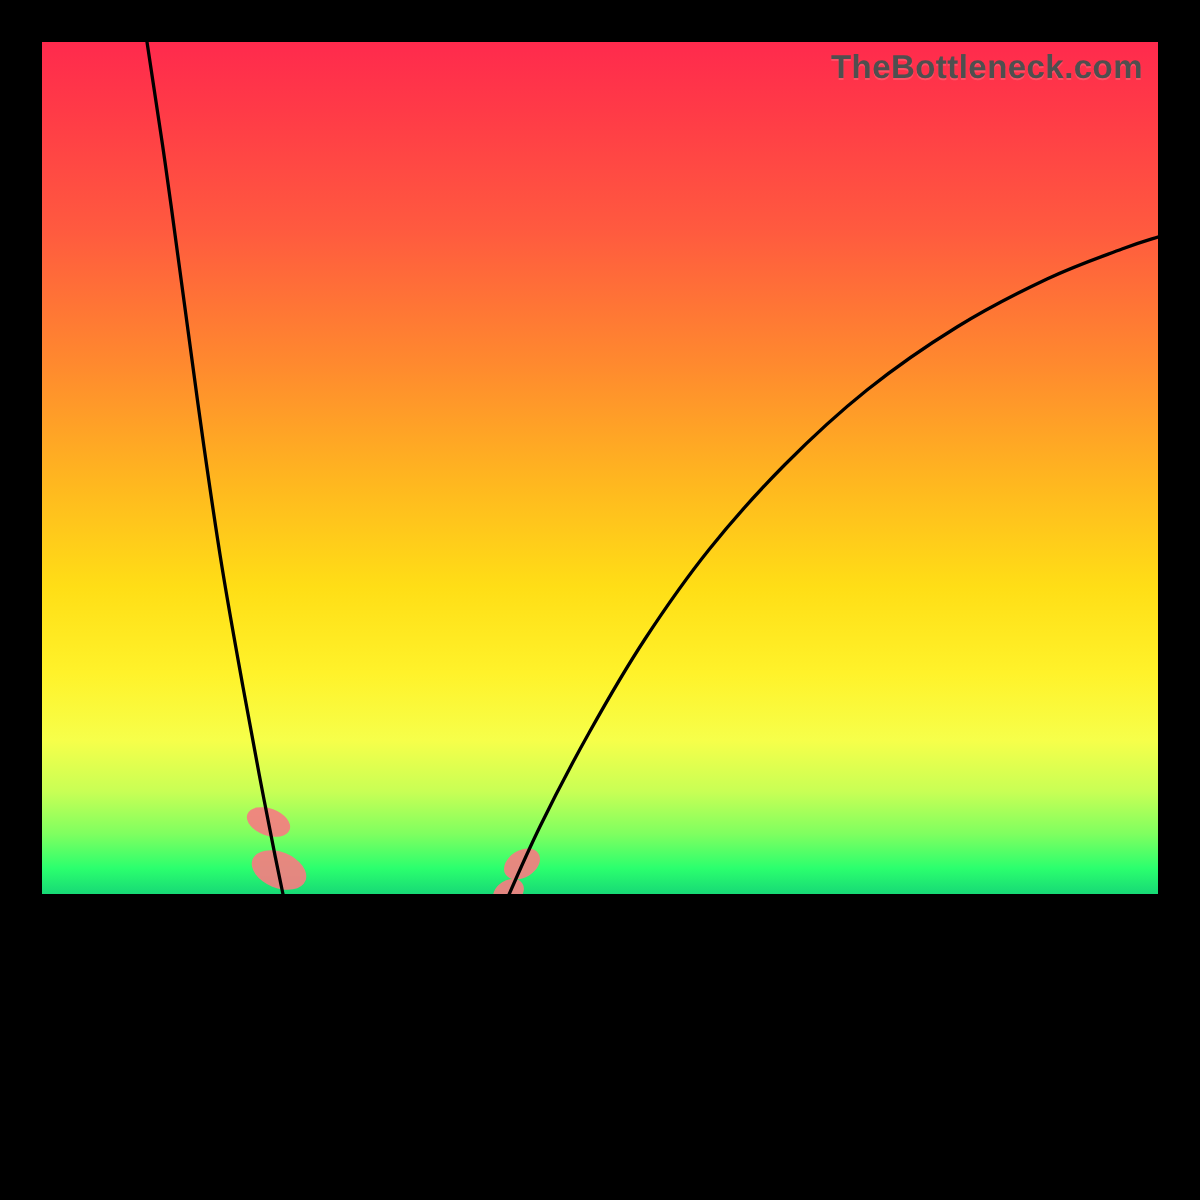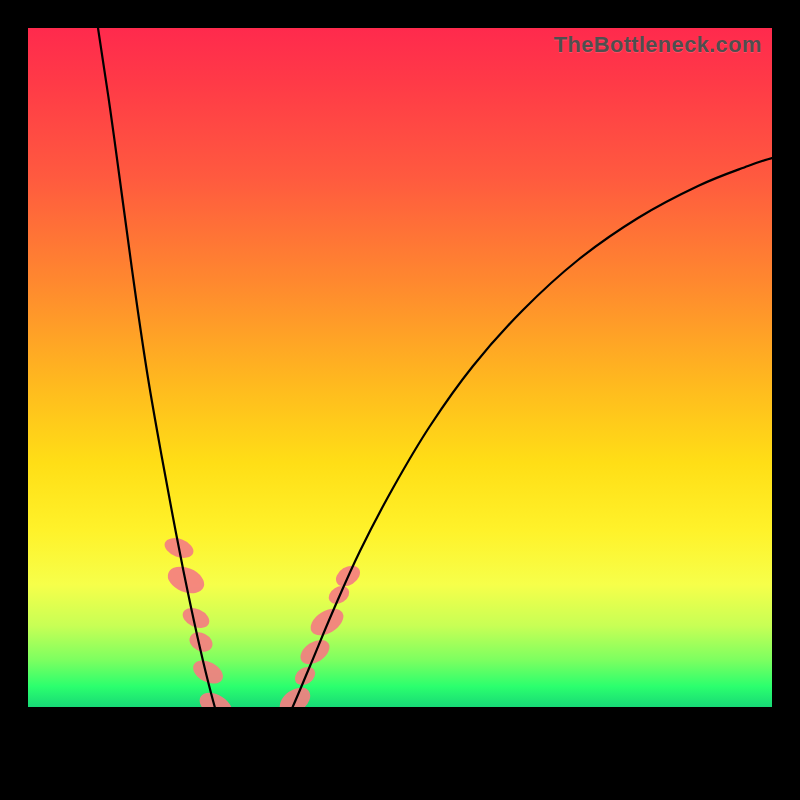--- a/index.html
+++ b/index.html
@@ -17,21 +17,21 @@
     top: 0;
     width: 800px;
     height: 800px;
     background: #000;
   }
   .plot {
     position: absolute;
     left: 28px;
     top: 28px;
     width: 744px;
-    height: 679px;
+    height: 568px;
     overflow: hidden;
     
     background: linear-gradient(
       to bottom,
       #ff2a4d 0%,
       #ff3a47 8%,
       #ff5a3f 22%,
       #ff8a2e 38%,
       #ffb81f 52%,
       #ffde16 64%,

